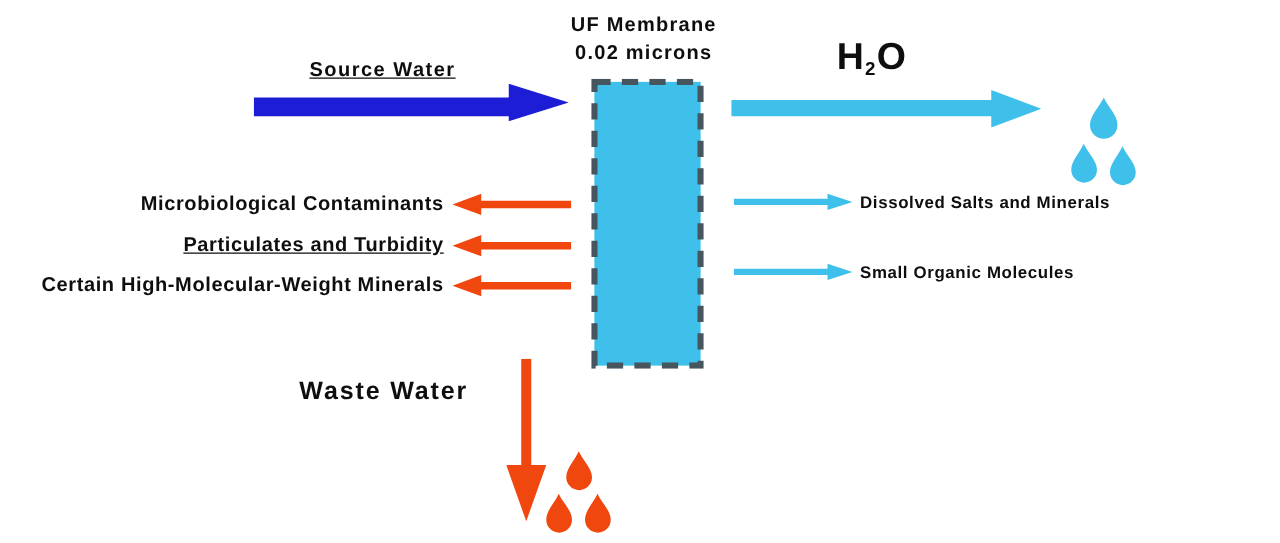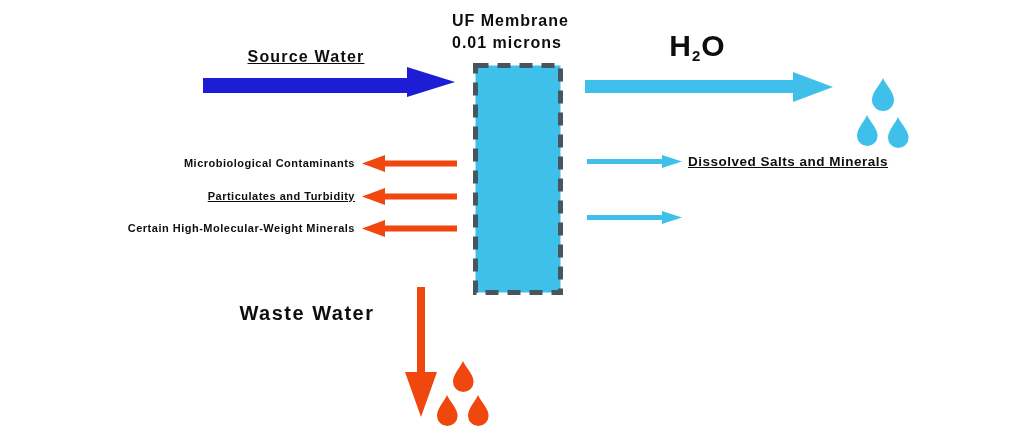--- a/index.html
+++ b/index.html
@@ -22,42 +22,42 @@
     overflow: hidden;
   }
   .abs { position: absolute; }
   .lbl {
     font-weight: bold;
     color: var(--ink);
     letter-spacing: 0.5px;
     white-space: nowrap;
   }
   .membrane-label {
-    left: 452px; top: 10px; width: 150px;
+    left: 440px; top: 10px; width: 150px;
     font-size: 16px; line-height: 22px;
-    text-align: left; letter-spacing: 1px;
+    text-align: center; letter-spacing: 1px;
   }
   .source-water-label {
     left: 200px; top: 48px; width: 212px;
     font-size: 16px; letter-spacing: 1.2px;
     text-align: center;
     text-decoration: underline;
   }
   .h2o-label {
     left: 640px; top: 30px; width: 115px;
     font-size: 30px; line-height: 32px;
     text-align: center; letter-spacing: 1px;
   }
   .h2o-label sub {
     font-size: 0.5em;
     position: relative; top: 0.35em;
     vertical-align: baseline;
   }
   .reject-label {
-    right: 669px; font-size: 11px; line-height: 17px;
+    right: 669px; font-size: 16px; line-height: 17px;
     letter-spacing: 0.5px;
   }
   .pass-label {
     left: 688px; font-size: 13.5px; line-height: 18px;
     letter-spacing: 0.5px;
   }
   .waste-water-label {
     left: 212px; top: 302px; width: 190px;
     font-size: 20px; letter-spacing: 1.5px;
     text-align: center;
@@ -67,21 +67,21 @@
   .arrow-red   { color: var(--red); }
   svg { display: block; }
 </style>
 </head>
 <body>
 
 <div class="canvas">
 
   <div class="abs lbl membrane-label">
     <div>UF Membrane</div>
-    <div>0.01 microns</div>
+    <div>0.02 microns</div>
   </div>
 
   <div class="abs lbl source-water-label">Source Water</div>
 
   <div class="abs arrow-dark" style="left:203px; top:67px;">
     <svg width="252" height="30" viewBox="0 0 252 30">
       <polygon points="0,11 204,11 204,0 252,15 204,30 204,26 0,26 0,11" fill="currentColor"></polygon>
     </svg>
   </div>
 
@@ -130,27 +130,28 @@
     <svg width="95" height="17" viewBox="0 0 95 17">
       <polygon points="0,8.5 23,0 23,5.5 95,5.5 95,11.5 23,11.5 23,17 0,8.5" fill="currentColor"></polygon>
     </svg>
   </div>
 
   <div class="abs arrow-cyan" style="left:587px; top:155px;">
     <svg width="95" height="13" viewBox="0 0 95 13">
       <polygon points="0,4 75,4 75,0 95,6.5 75,13 75,9 0,9 0,4" fill="currentColor"></polygon>
     </svg>
   </div>
-  <div class="abs lbl pass-label" style="top:153px;text-decoration:underline;">Dissolved Salts and Minerals</div>
+  <div class="abs lbl pass-label" style="top:153px;">Dissolved Salts and Minerals</div>
 
   <div class="abs arrow-cyan" style="left:587px; top:211px;">
     <svg width="95" height="13" viewBox="0 0 95 13">
       <polygon points="0,4 75,4 75,0 95,6.5 75,13 75,9 0,9 0,4" fill="currentColor"></polygon>
     </svg>
   </div>
+  <div class="abs lbl pass-label" style="top:209px;">Small Organic Molecules</div>
 
   <div class="abs lbl waste-water-label">Waste Water</div>
 
   <div class="abs arrow-red" style="left:405px; top:287px;">
     <svg width="32" height="130" viewBox="0 0 32 130">
       <polygon points="12,0 20,0 20,85 32,85 16,130 0,85 12,85 12,0" fill="currentColor"></polygon>
     </svg>
   </div>
 
   <div class="abs arrow-red" style="left:435px; top:360px;">

